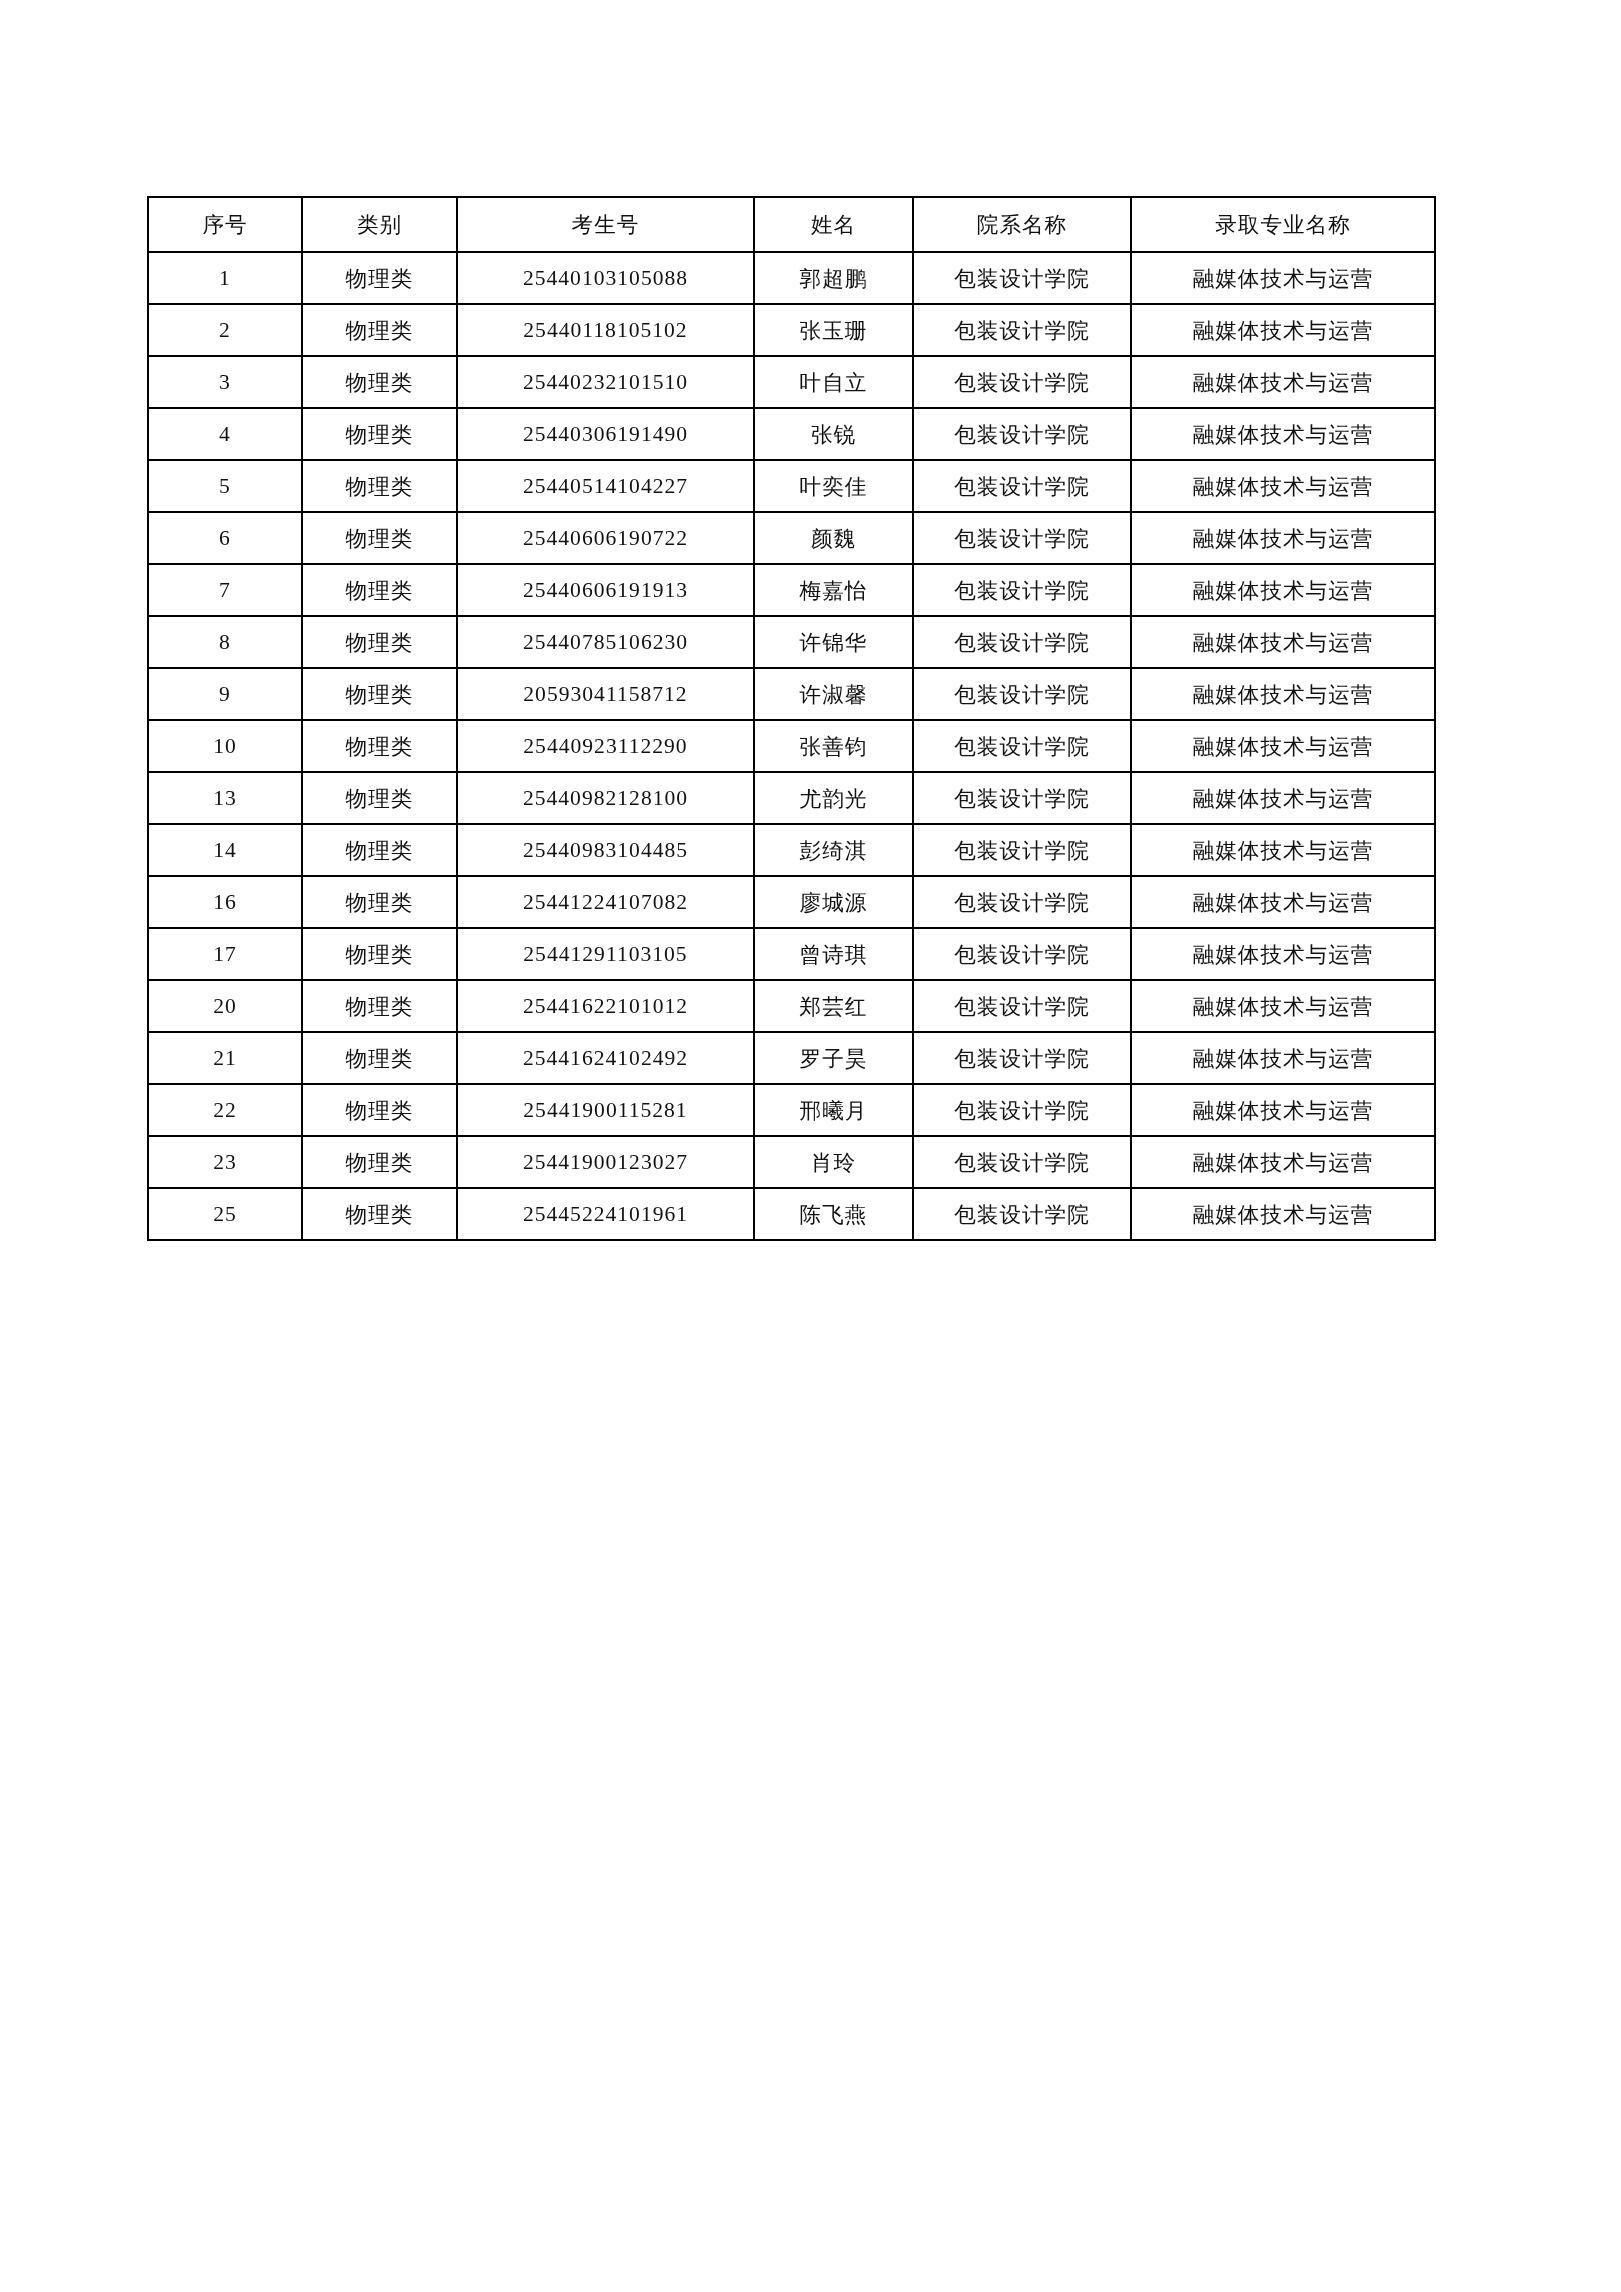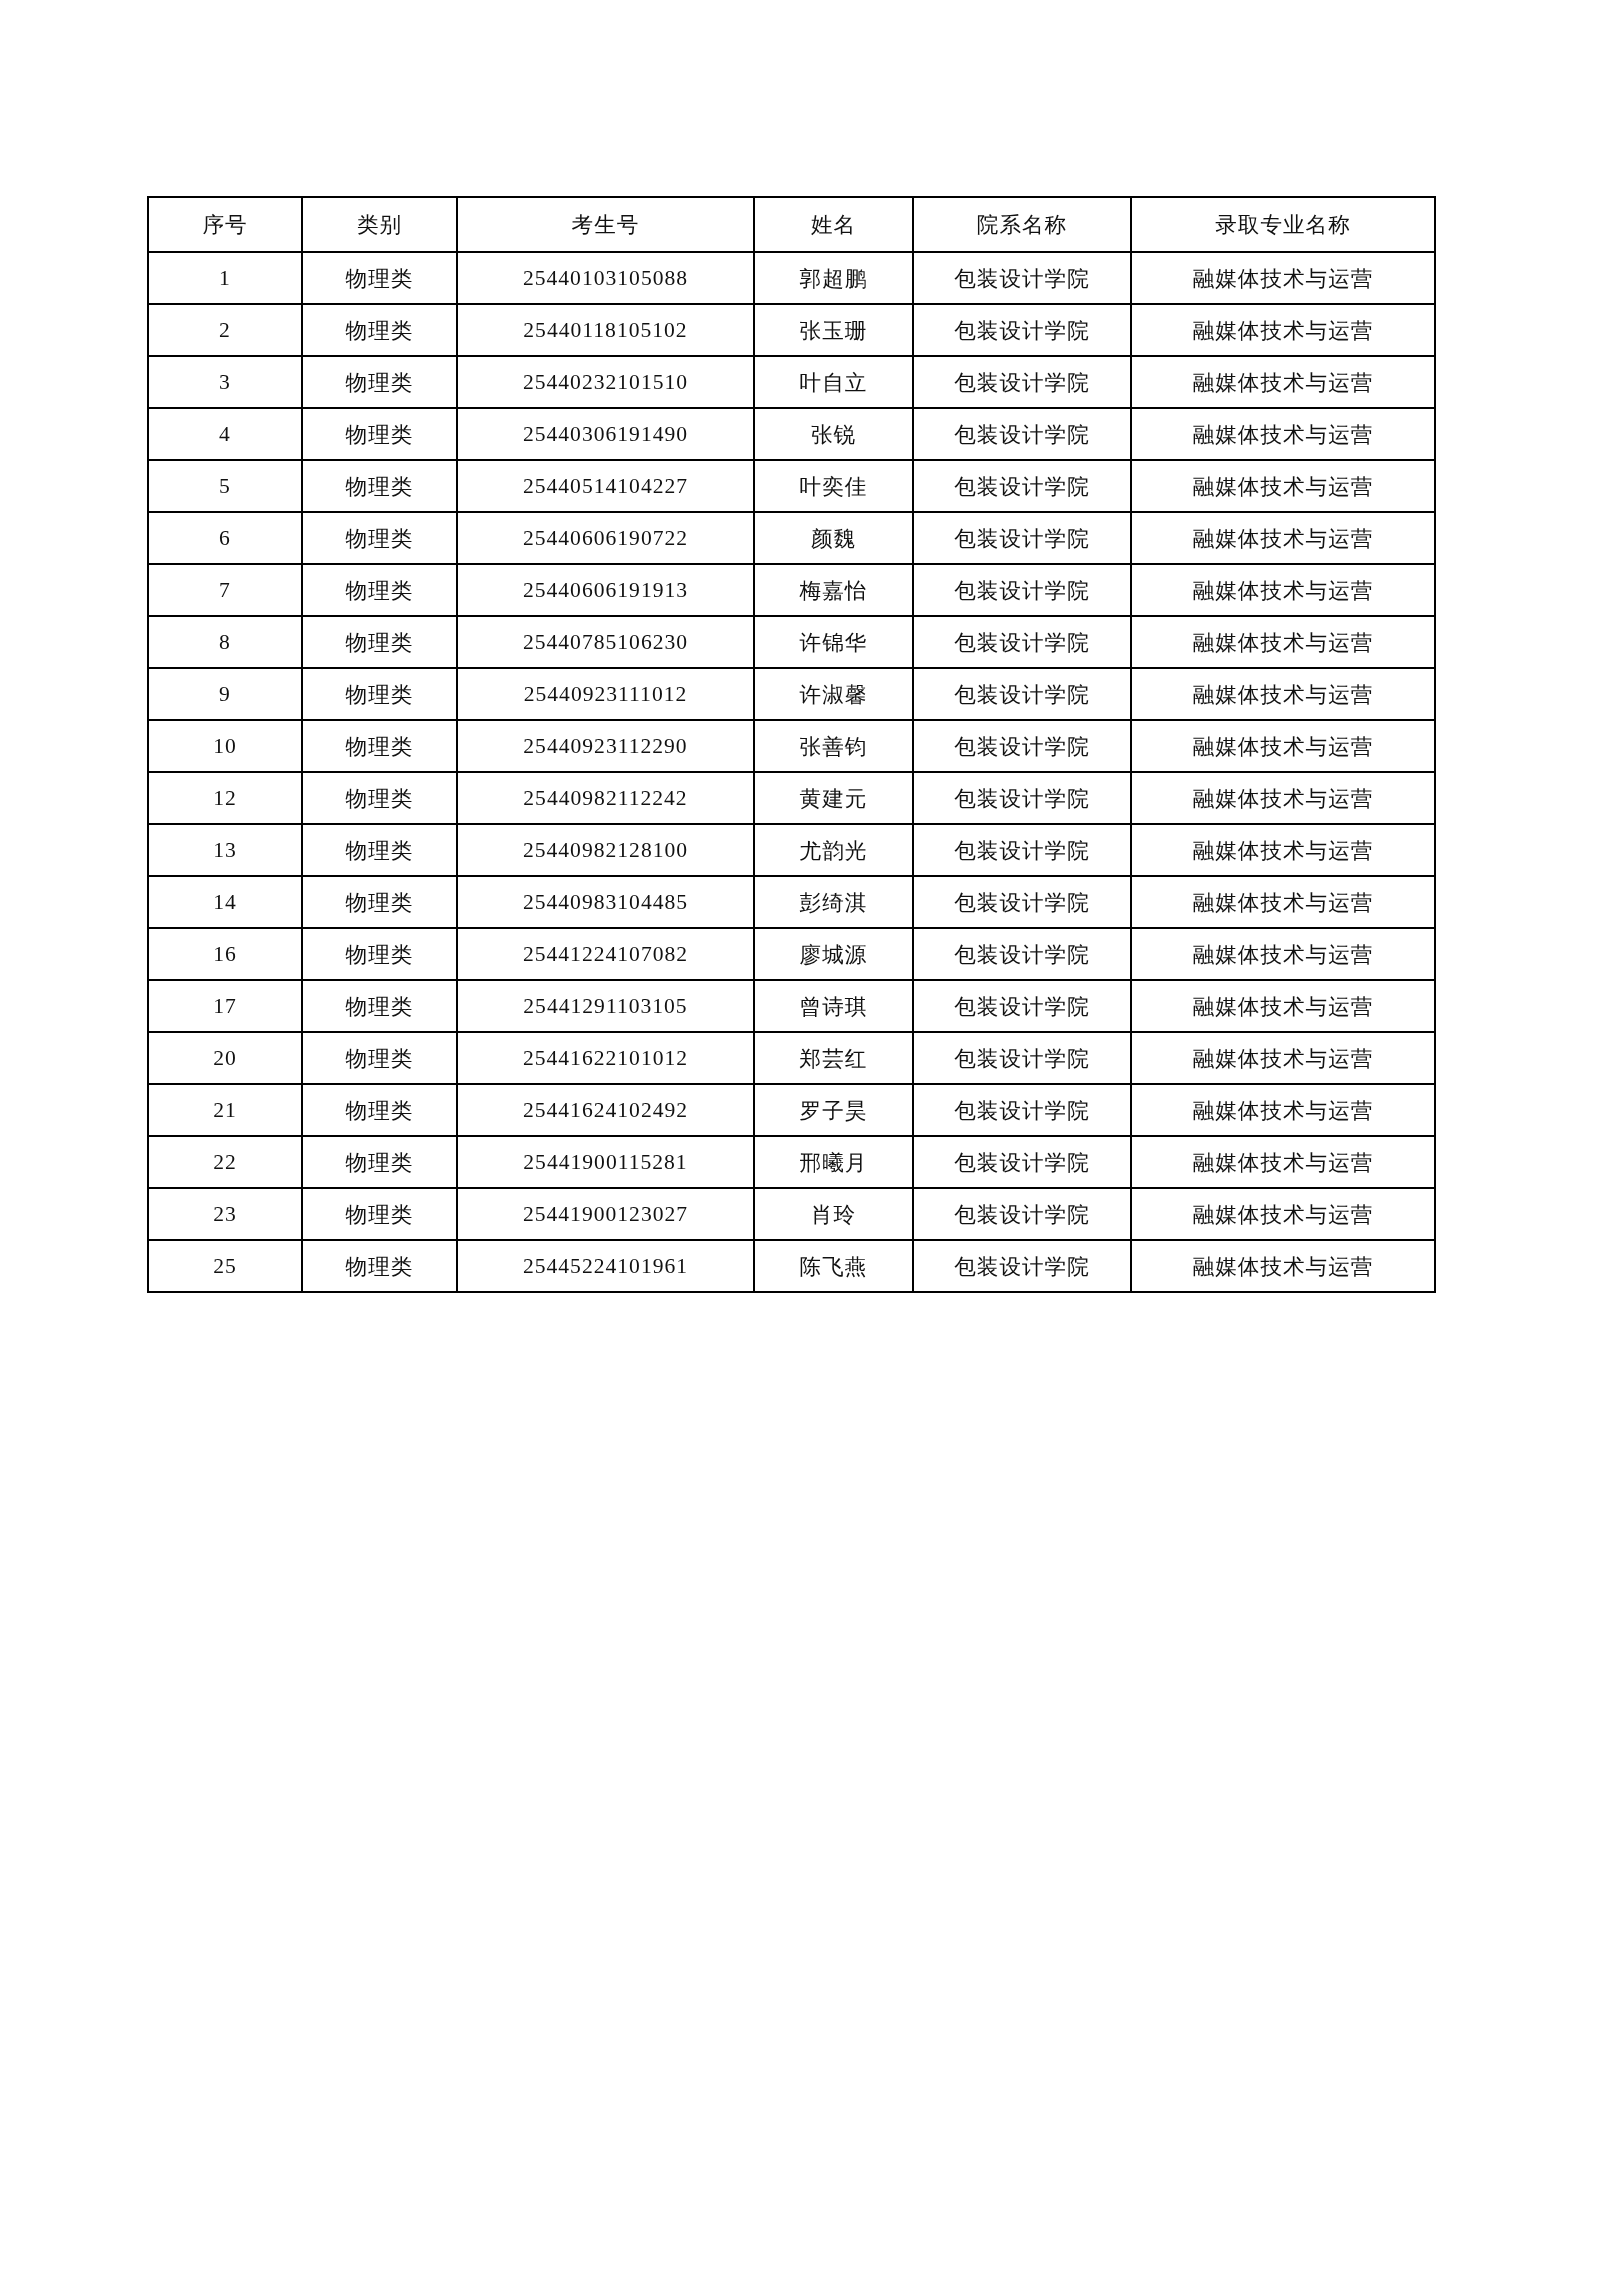--- a/index.html
+++ b/index.html
@@ -136,38 +136,30 @@
     <td>8</td>
     <td>物理类</td>
     <td>25440785106230</td>
     <td>许锦华</td>
     <td>包装设计学院</td>
     <td>融媒体技术与运营</td>
   </tr>
         <tr>
     <td>9</td>
     <td>物理类</td>
-    <td>25440923111012</td>
+    <td>20593041158712</td>
     <td>许淑馨</td>
     <td>包装设计学院</td>
     <td>融媒体技术与运营</td>
   </tr>
         <tr>
     <td>10</td>
     <td>物理类</td>
     <td>25440923112290</td>
     <td>张善钧</td>
-    <td>包装设计学院</td>
-    <td>融媒体技术与运营</td>
-  </tr>
-        <tr>
-    <td>12</td>
-    <td>物理类</td>
-    <td>25440982112242</td>
-    <td>黄建元</td>
     <td>包装设计学院</td>
     <td>融媒体技术与运营</td>
   </tr>
         <tr>
     <td>13</td>
     <td>物理类</td>
     <td>25440982128100</td>
     <td>尤韵光</td>
     <td>包装设计学院</td>
     <td>融媒体技术与运营</td>

